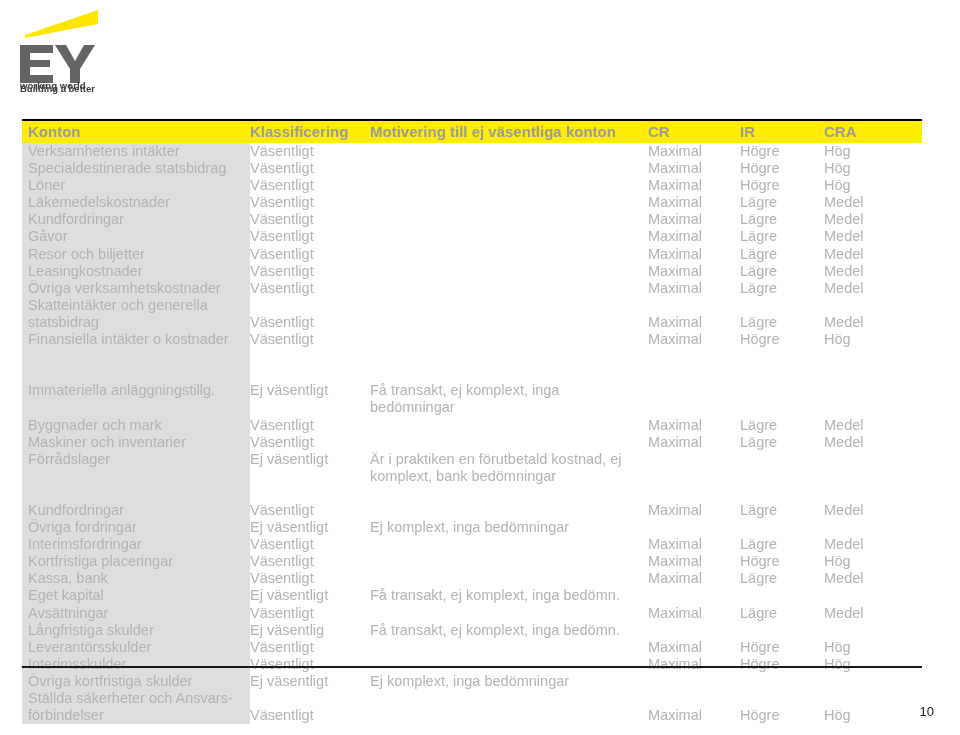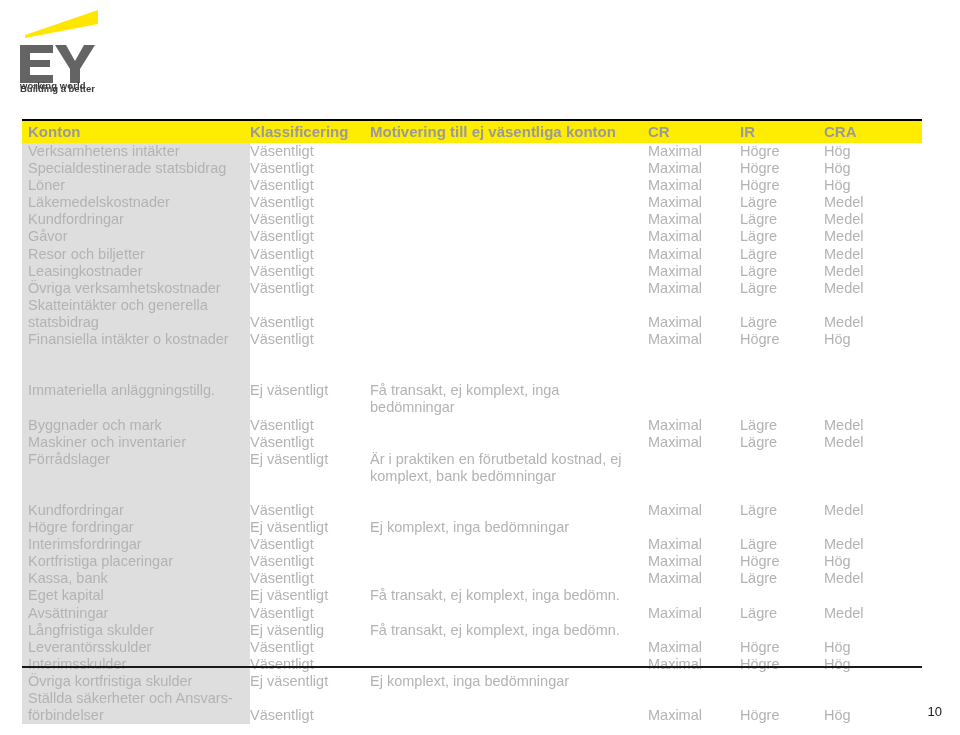--- a/index.html
+++ b/index.html
@@ -75,21 +75,21 @@
     left:22px;
     top:666px;
     width:900px;
     height:0;
     border-top:2px solid #1a1a1a;
   }
 
   
   .page-num{
     position:absolute;
-    right:18px;
+    right:26px;
     bottom:16px;
     font-size:13px;
     color:#1a1a1a;
     font-family:"Liberation Sans", sans-serif;
   }
 </style>
 </head>
 <body>
 
 <div class="logo-wrap">
@@ -290,21 +290,21 @@
         </tr>
         <tr>
           <td class="c-konto">Kundfordringar</td>
           <td class="c-klass">Väsentligt</td>
           <td class="c-mot">&nbsp;</td>
           <td class="c-cr">Maximal</td>
           <td class="c-ir">Lägre</td>
           <td class="c-cra">Medel</td>
         </tr>
         <tr>
-          <td class="c-konto">Högre fordringar</td>
+          <td class="c-konto">Övriga fordringar</td>
           <td class="c-klass">Ej väsentligt</td>
           <td class="c-mot">Ej komplext, inga bedömningar</td>
           <td class="c-cr">&nbsp;</td>
           <td class="c-ir">&nbsp;</td>
           <td class="c-cra">&nbsp;</td>
         </tr>
         <tr>
           <td class="c-konto">Interimsfordringar</td>
           <td class="c-klass">Väsentligt</td>
           <td class="c-mot">&nbsp;</td>

